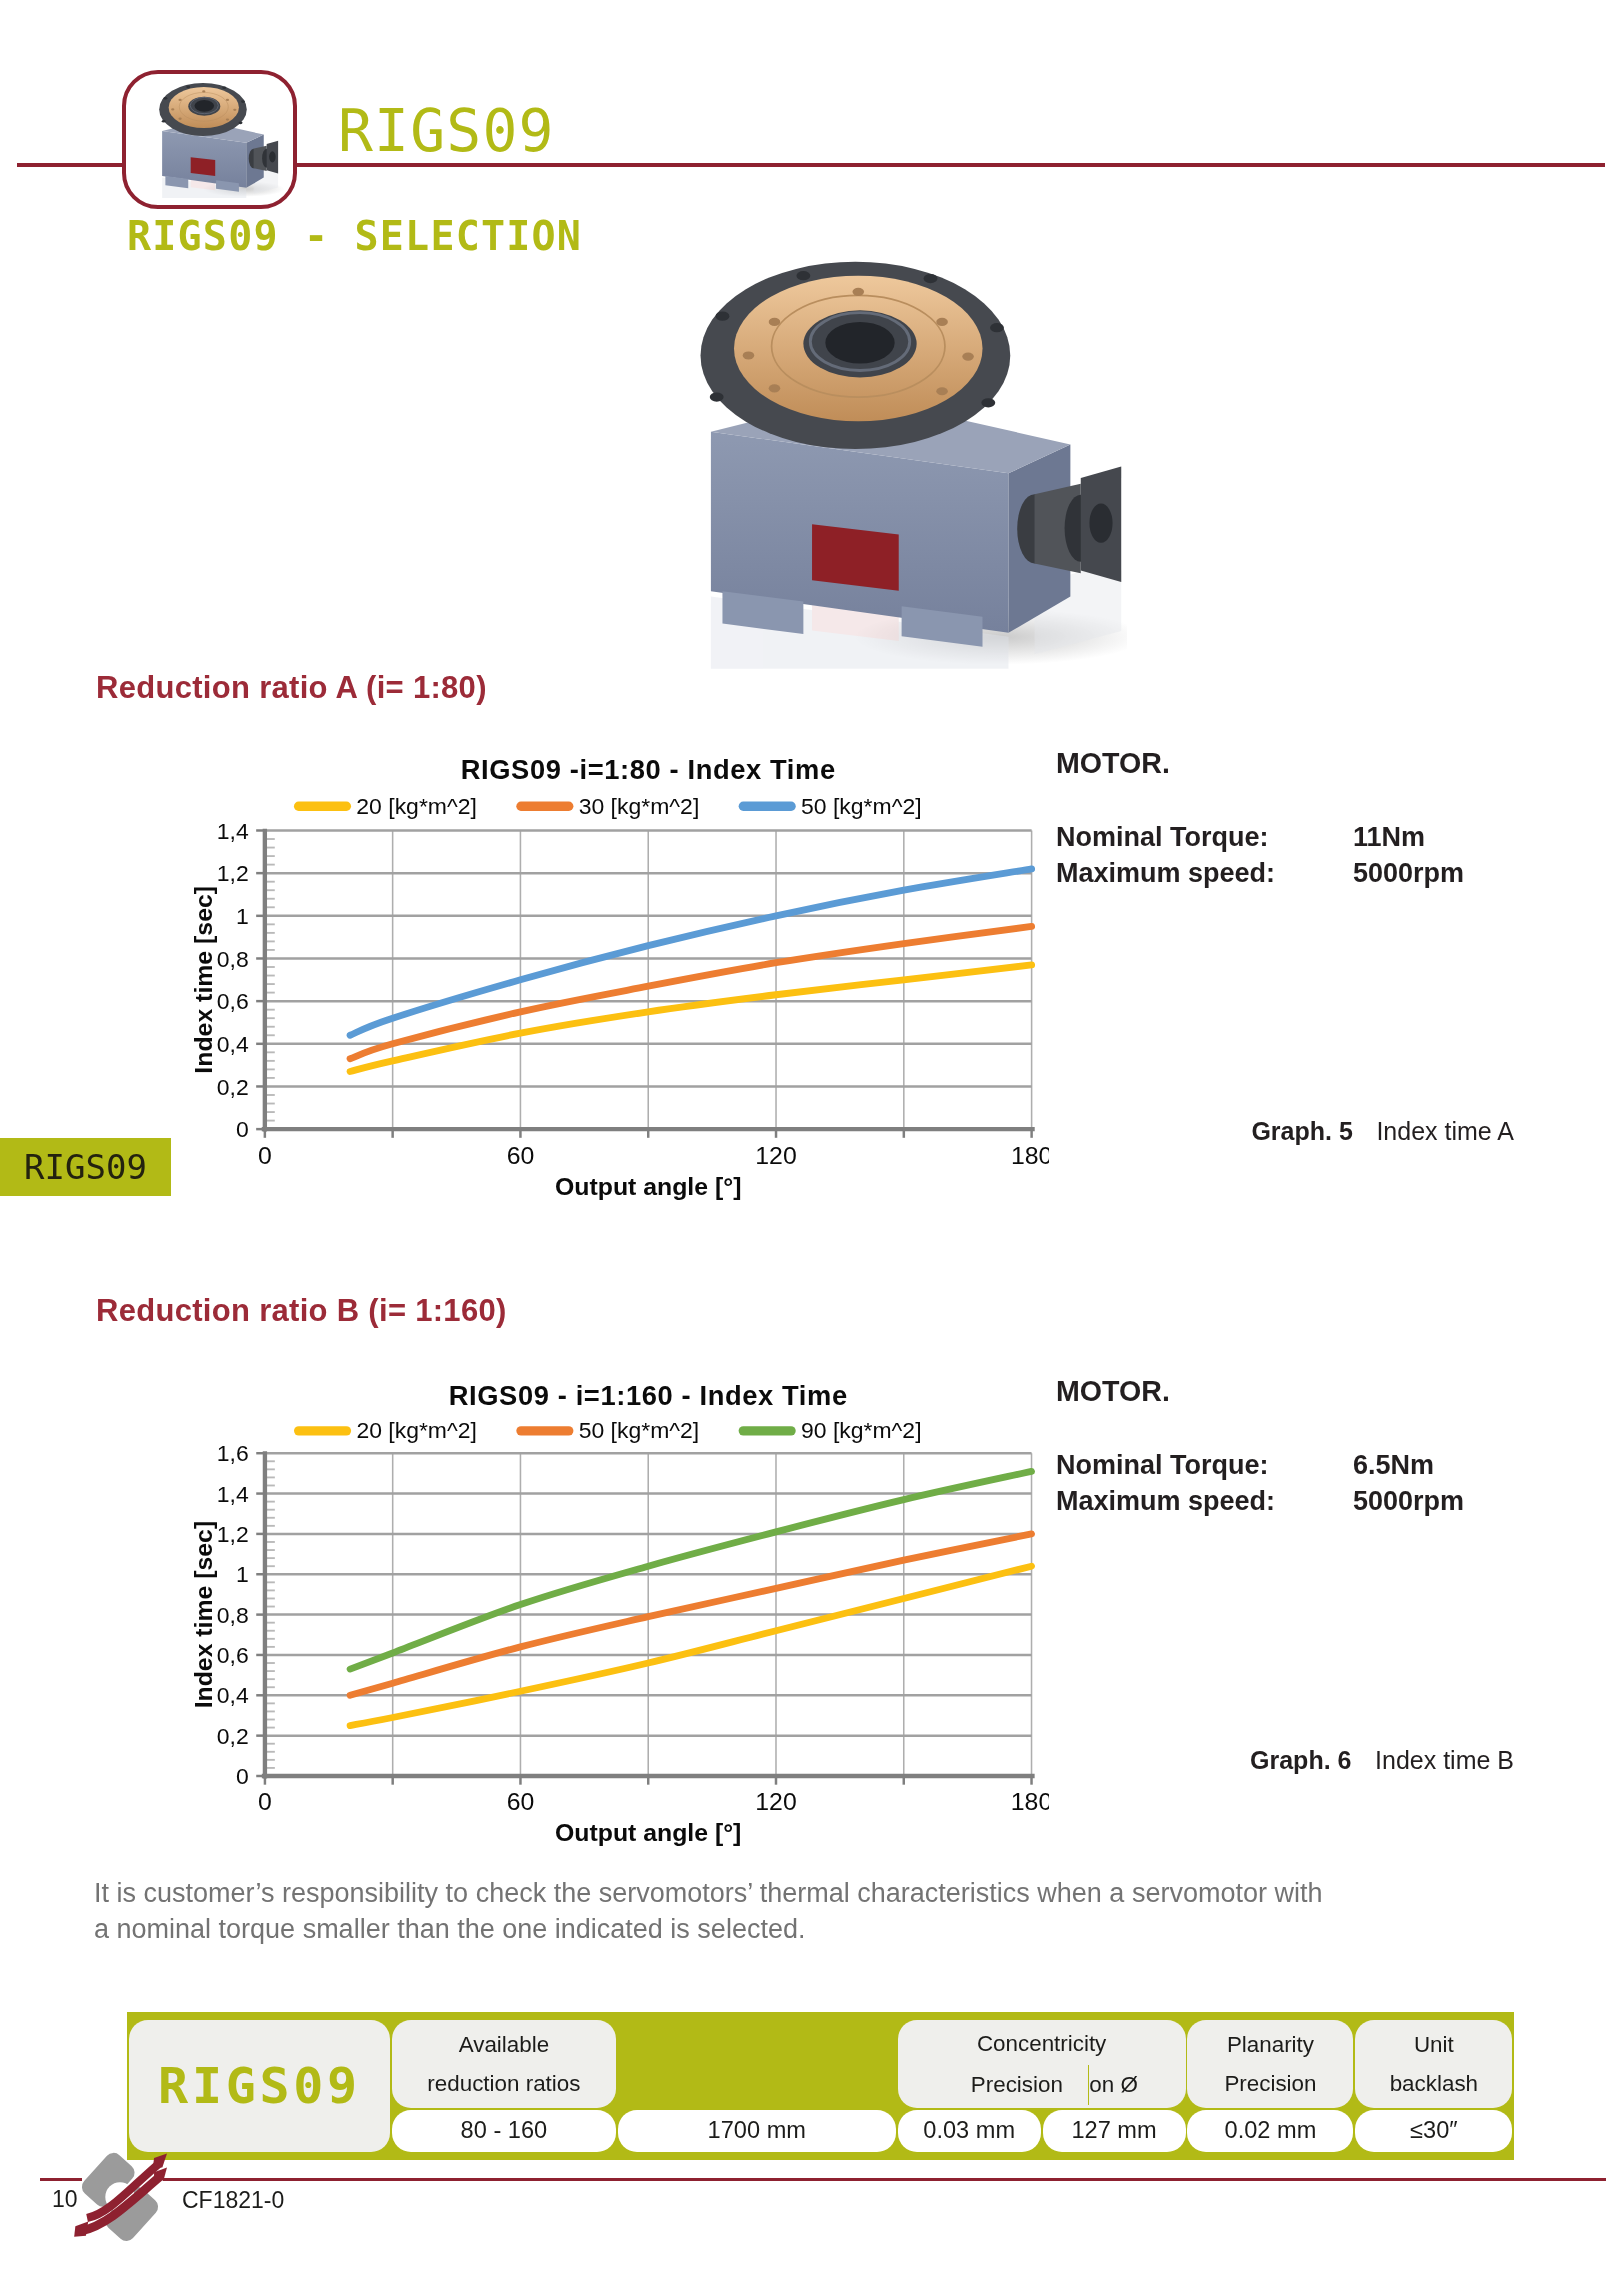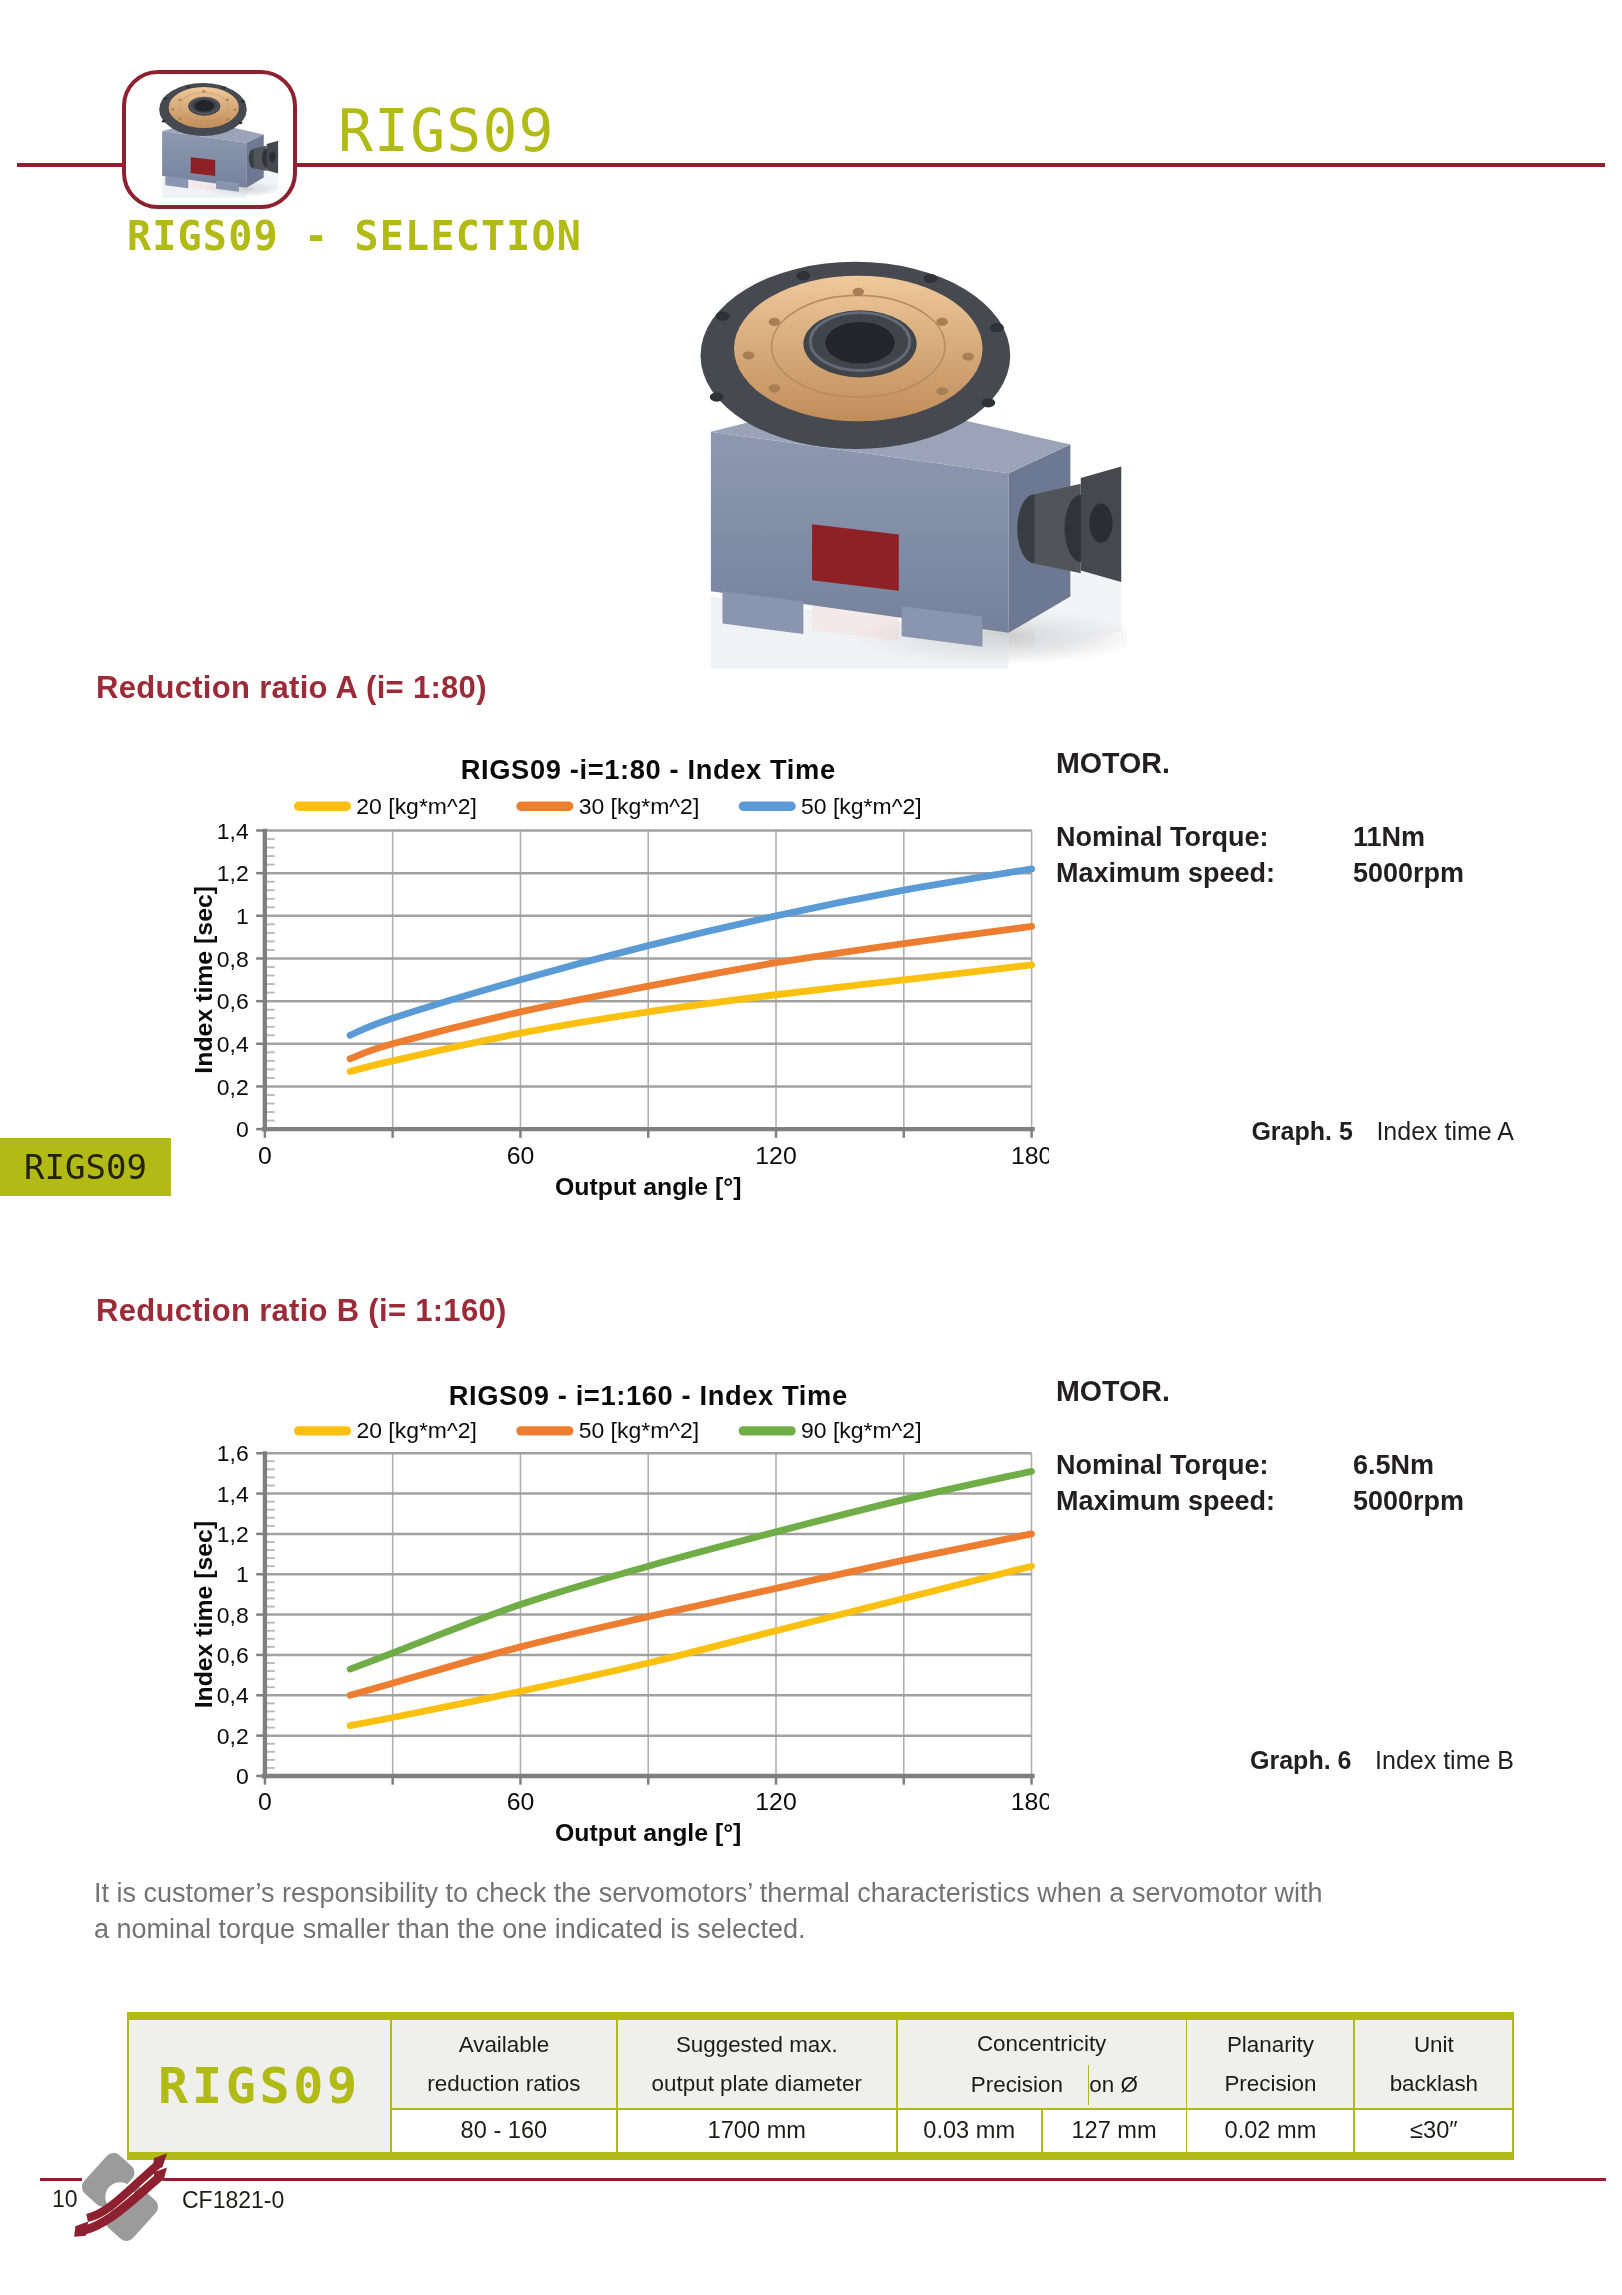--- a/index.html
+++ b/index.html
@@ -25,21 +25,21 @@
   .caption .b{font-weight:bold;margin-right:23.6px;margin-left:20px;}
   .side-tab{background:var(--olive);display:flex;align-items:center;justify-content:center;
             font-family:"DejaVu Sans Mono",monospace;font-size:34px;color:#23220f;}
   .note{font-size:27px;line-height:1.32;color:#737373;}
   .chart text{font-family:"Liberation Sans",sans-serif;fill:#0b0b0b;}
   
   .spec{display:grid;grid-template-columns:261px 224px 278px 143px 143px 166px 157px;
         grid-template-rows:88px 42px;gap:1.9px;background:var(--olive);
         border:2.5px solid var(--olive);border-top-width:8px;border-bottom-width:8px;}
   .spec .cell{background:var(--table-bg);display:flex;align-items:center;justify-content:center;
-              font-size:22.4px;text-align:center;color:#1c1c1a;}
+              font-size:22.4px;text-align:center;color:#1c1c1a;border-radius:19px;}
   .spec .hc{flex-direction:column;justify-content:space-around;padding:5px 2.5px;box-sizing:border-box;line-height:1.15;}
   .spec .prod{grid-row:1/3;font-family:"DejaVu Sans Mono",monospace;font-weight:bold;
               font-size:50px;letter-spacing:3.7px;color:var(--olive);}
   .spec .conc{background:var(--table-bg);display:flex;flex-direction:column;padding:3px;}
   .spec .conc .t{height:42px;display:flex;align-items:center;justify-content:center;font-size:22.4px;}
   .spec .conc .sub{flex:1;display:grid;grid-template-columns:143px 1fr;}
   .spec .conc .sub div{display:flex;align-items:center;justify-content:center;font-size:22.4px;}
   .spec .conc .sub .s2{border-left:1.9px solid var(--olive);}
   .spec .val{background:#ffffff;font-size:23.6px;}
   .footer-text{font-size:23px;color:#1c1c1a;font-family:"Liberation Sans",sans-serif;}
@@ -342,24 +342,20 @@
     <div>It is customer’s responsibility to check the servomotors’ thermal characteristics when a servomotor with</div>
     <div>a nominal torque smaller than the one indicated is selected.</div>
   </div>
 
   <div class="abs spec" style="left:127px;top:2012px;">
     <div class="cell prod">RIGS09</div>
     <div class="cell hc">
       <div>Available</div>
       <div>reduction ratios</div>
     </div>
-    <div class="cell hc">
-      <div>Suggested max.</div>
-      <div>output plate diameter</div>
-    </div>
     <div class="cell conc" style="grid-column:4/6;">
       <div class="t">Concentricity</div>
       <div class="sub">
         <div class="s1">Precision</div>
         <div class="s2">on Ø</div>
       </div>
     </div>
     <div class="cell hc">
       <div>Planarity</div>
       <div>Precision</div>

